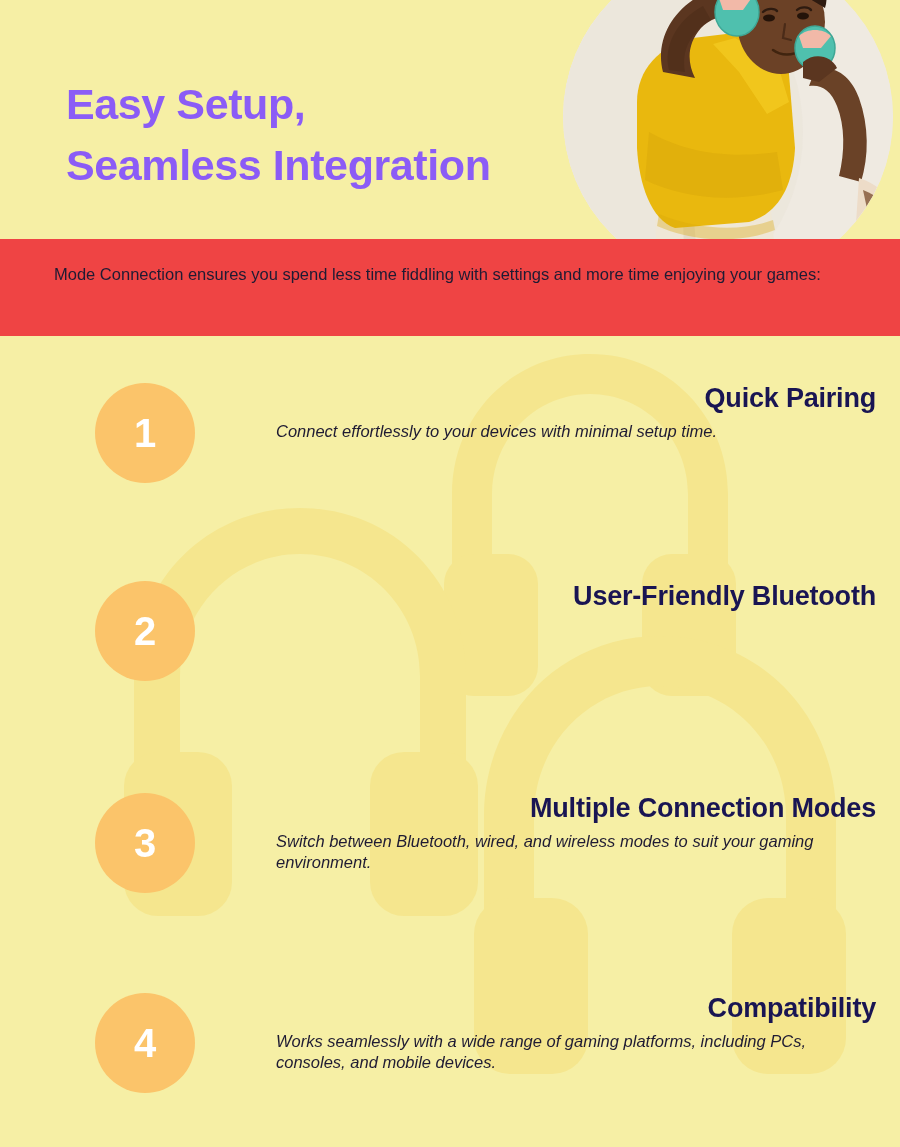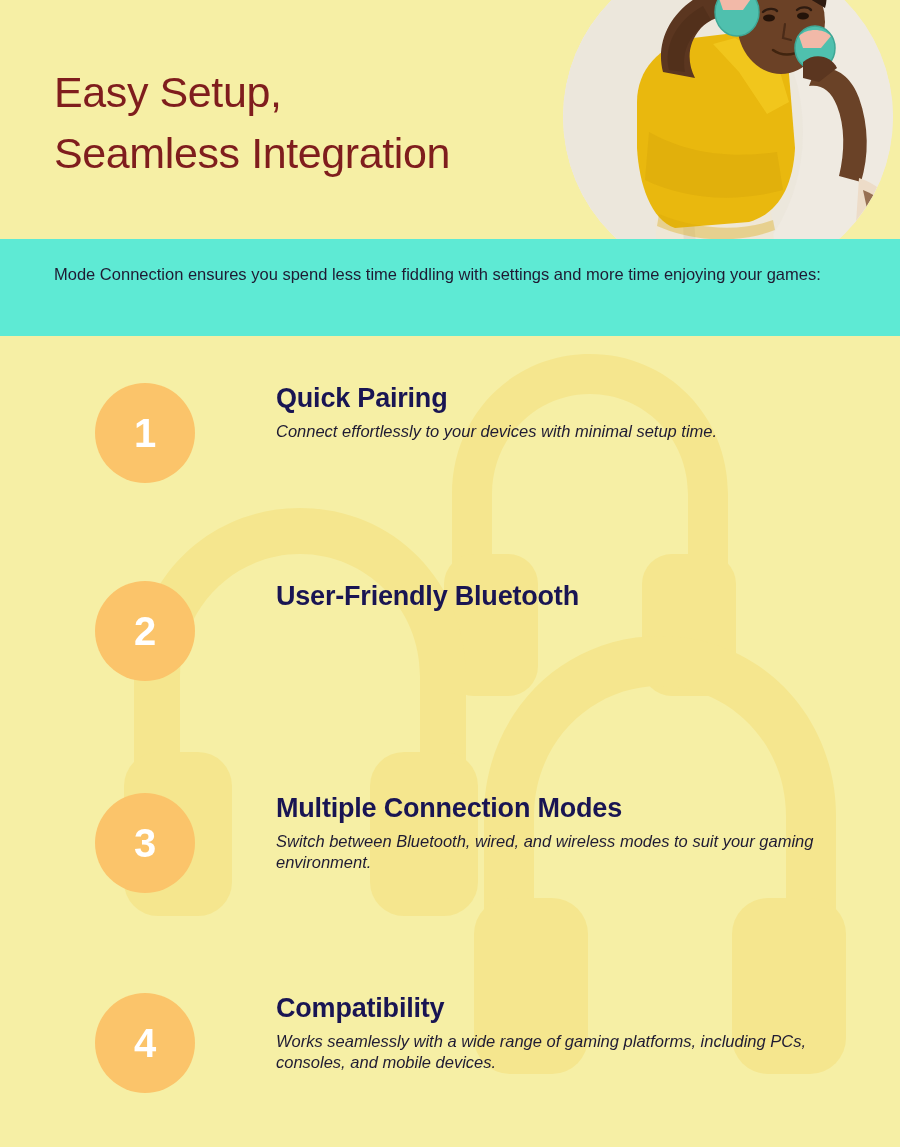--- a/index.html
+++ b/index.html
@@ -52,37 +52,37 @@
     background: #EFEAE1;
     overflow: hidden;
   }
   .photo-svg { display: block; }
 
   .hero-title {
     position: absolute;
     left: 50px;
     top: 58px;
     width: 540px;
-    margin: 4px;
-    color: #7f1d1d;
+    margin: 16px;
+    color: #8b5cf6;
     font-size: 43px;
     line-height: 1.42;
-    font-weight: 400;
+    font-weight: 700;
     letter-spacing: -0.4px;
   }
   .hero-title .line { display: block; white-space: nowrap; }
 
   
   .banner {
     position: absolute;
     left: 0;
     top: 239px;
     width: 900px;
     height: 97px;
-    background: #5eead4;
+    background: #ef4444;
     box-sizing: border-box;
   }
   .banner-text {
     position: absolute;
     left: 54px;
     top: 24px;
     width: 790px;
     margin: 0;
     color: #1F1B33;
     font-size: 16.5px;
@@ -129,20 +129,21 @@
     width: 600px;
   }
   .feature-title {
     margin: 0 0 6px 0;
     color: #191553;
     font-size: 27px;
     font-weight: 700;
     line-height: 1.18;
     letter-spacing: -0.2px;
     white-space: nowrap;
+    text-align: right;
   }
   .feature-desc {
     margin: 0;
     color: #1F1B33;
     font-size: 16.5px;
     font-weight: 400;
     line-height: 1.3;
     font-style: italic;
   }
 </style>

